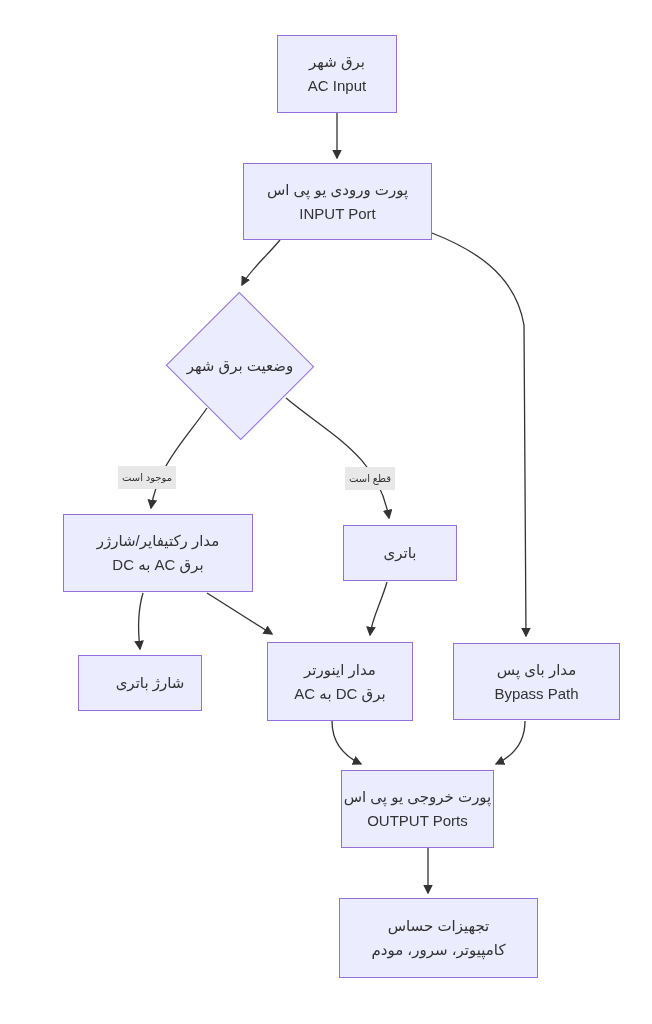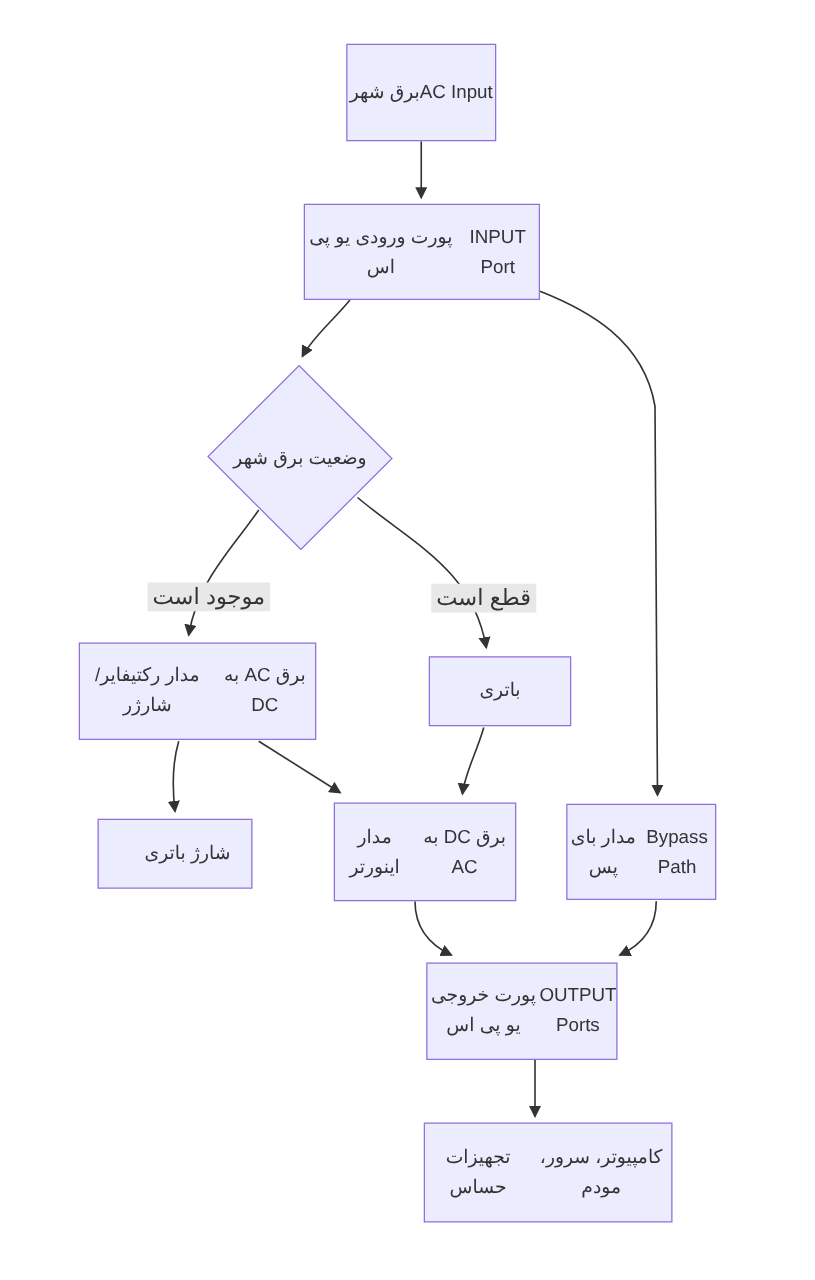--- a/index.html
+++ b/index.html
@@ -7,36 +7,36 @@
     position:relative;width:652px;height:1024px;background:#ffffff;overflow:hidden;
     font-family:"Liberation Sans","DejaVu Sans",sans-serif;
   }
   svg.edges{position:absolute;left:0;top:0;width:652px;height:1024px;}
   path.edge{fill:none;stroke:var(--edge-color,#333333);stroke-width:1.3px;}
   .node{
     position:absolute;box-sizing:border-box;
     background:var(--node-fill,#ECECFF);
     border:1px solid var(--node-border,#9370DB);
     color:var(--text-color,#333333);
-    display:flex;align-items:center;justify-content:center;
+    display:flex;flex-direction:column;align-items:center;justify-content:center;
     text-align:center;font-size:15px;line-height:1.6;
   }
   .diamond-shape{
     position:absolute;box-sizing:border-box;
     background:var(--node-fill,#ECECFF);
     border:1px solid var(--node-border,#9370DB);
     transform:rotate(45deg);
   }
   .diamond-label{
     position:absolute;display:flex;align-items:center;justify-content:center;
     color:var(--text-color,#333333);font-size:15px;text-align:left;
   }
   .edge-label{
     position:absolute;background:var(--label-bg,#e8e8e8);
-    color:var(--text-color,#333333);font-size:18px;line-height:23px;
+    color:var(--text-color,#333333);font-size:10px;line-height:23px;
     padding:0 4px;white-space:nowrap;text-align:center;
   }
 </style>
 </head>
 <body>
 
 <div class="canvas">
 
   <svg class="edges" viewBox="0 0 652 1024">
     <defs>
@@ -84,21 +84,21 @@
 
   <div class="node" style="left:78px;top:655px;width:124px;height:56px;padding-left:20px;">
     <span dir="rtl">شارژ باتری</span>
   </div>
 
   <div class="node" style="left:267px;top:642px;width:146px;height:79px;">
     <span dir="rtl">مدار اینورتر</span>
     <span dir="rtl">برق DC به AC</span>
   </div>
 
-  <div class="node" style="left:453px;top:643px;width:120px;height:77px;">
+  <div class="node" style="left:453px;top:643px;width:167px;height:77px;">
     <span dir="rtl">مدار بای پس</span>
     <span>Bypass Path</span>
   </div>
 
   <div class="node" style="left:341px;top:770px;width:153px;height:78px;">
     <span dir="rtl">پورت خروجی یو پی اس</span>
     <span>OUTPUT Ports</span>
   </div>
 
   <div class="node" style="left:339px;top:898px;width:199px;height:80px;">

